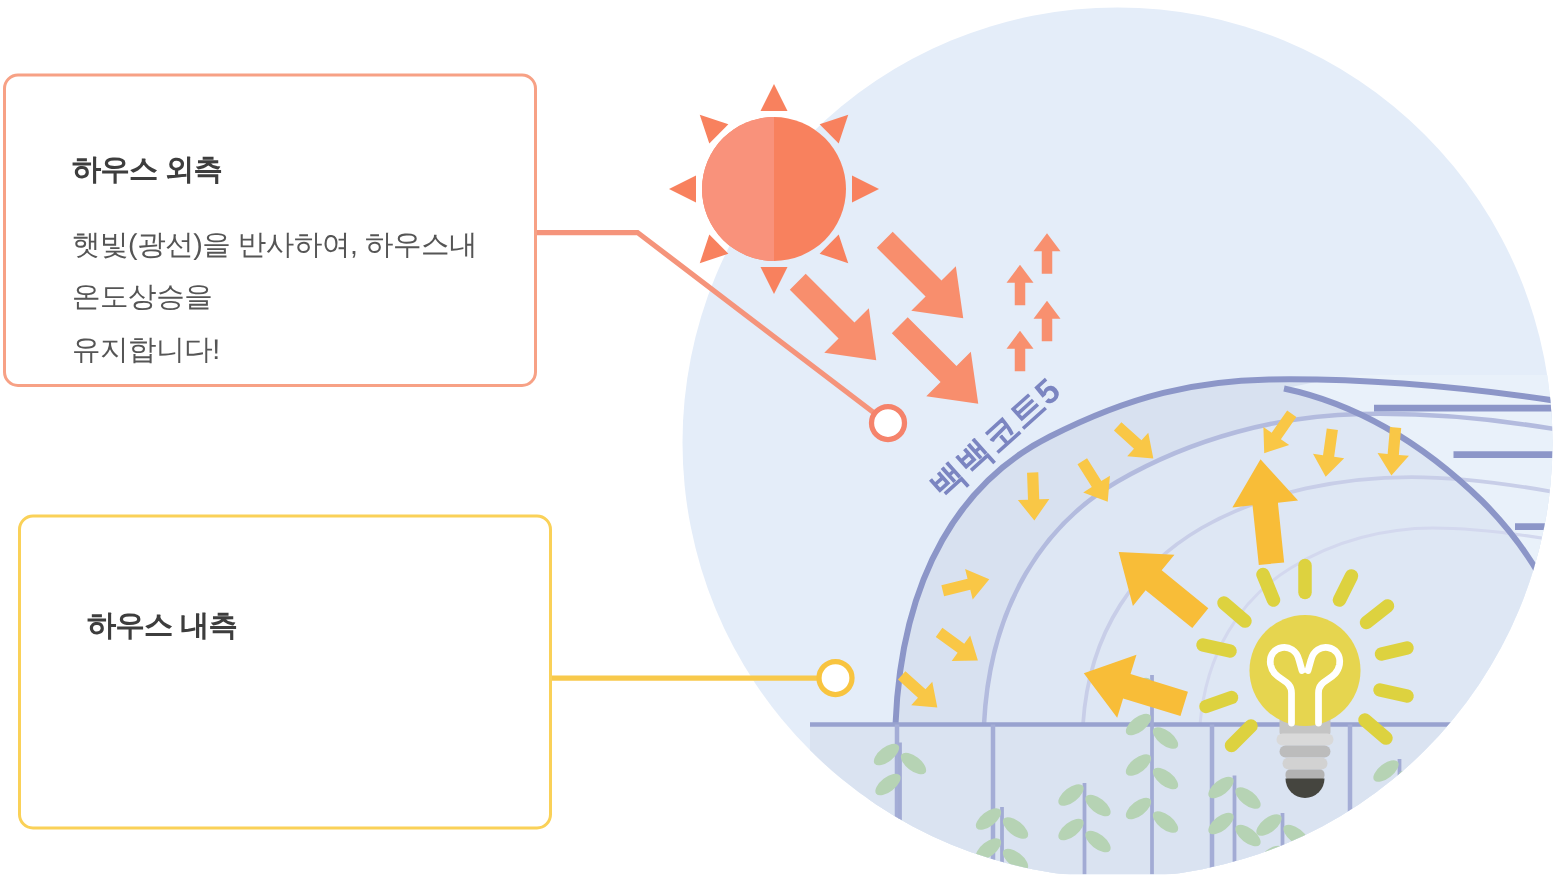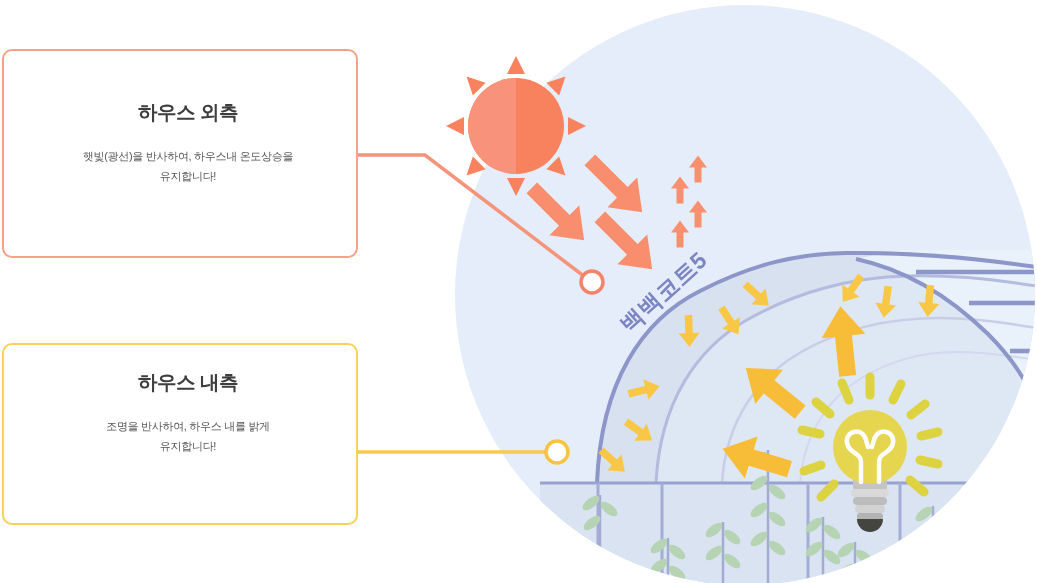--- a/index.html
+++ b/index.html
@@ -11,42 +11,41 @@
     overflow: hidden;
     font-family: "Liberation Sans", sans-serif;
   }
   .scene-svg { position: absolute; left: 0; top: 0; }
   .callout {
     position: absolute;
     box-sizing: border-box;
     width: 356px;
     background: #ffffff;
     border-radius: 10px;
-    text-align: center;
   }
   .callout.exterior {
     left: 2px; top: 49px; height: 209px;
     border: 2px solid #f7a185;
     padding: 48px 28px 0 44px;
   }
   .callout.interior {
-    left: 2px; top: 343px; height: 182px;
+    left: 12px; top: 343px; height: 210px;
     border: 2px solid #fad158;
-    padding: 24px 28px 0 44px;
+    padding: 58px 28px 0 44px;
   }
   .callout h2 {
     margin: 0;
     font-size: 19.5px;
     font-weight: bold;
     color: #3d3d3d;
     letter-spacing: -0.5px;
   }
   .callout p {
     margin: 20px 0 0 0;
-    font-size: 11px;
+    font-size: 19px;
     color: #555555;
     line-height: 1.85;
     letter-spacing: -0.3px;
   }
   .product-label-text {
     font-family: "Liberation Sans", sans-serif;
     font-size: 23px;
     font-weight: bold;
     letter-spacing: 0.5px;
     fill: #7b85c1;
@@ -235,16 +234,15 @@
     </g>
   </svg>
 
   <div class="callout exterior">
     <h2>하우스 외측</h2>
     <p><span>햇빛(광선)을 반사하여, 하우스내 온도상승을</span><br><span>유지합니다!</span></p>
   </div>
 
   <div class="callout interior">
     <h2>하우스 내측</h2>
-    <p><span>조명을 반사하여, 하우스 내를 밝게</span><br><span>유지합니다!</span></p>
   </div>
 
 </div>
 
 </body></html>

